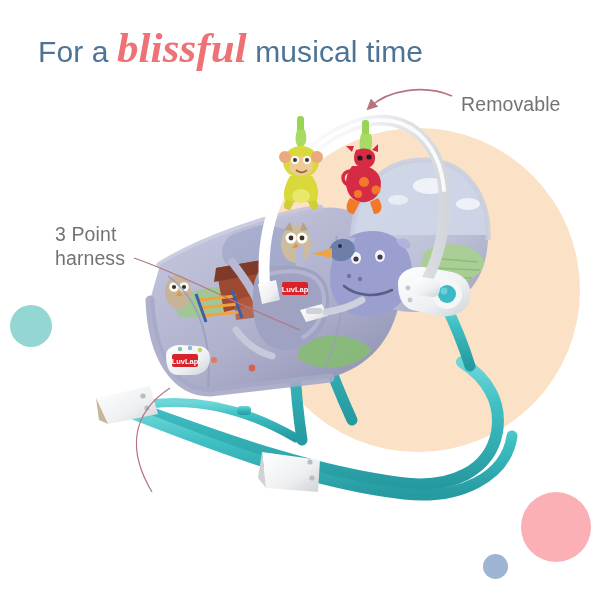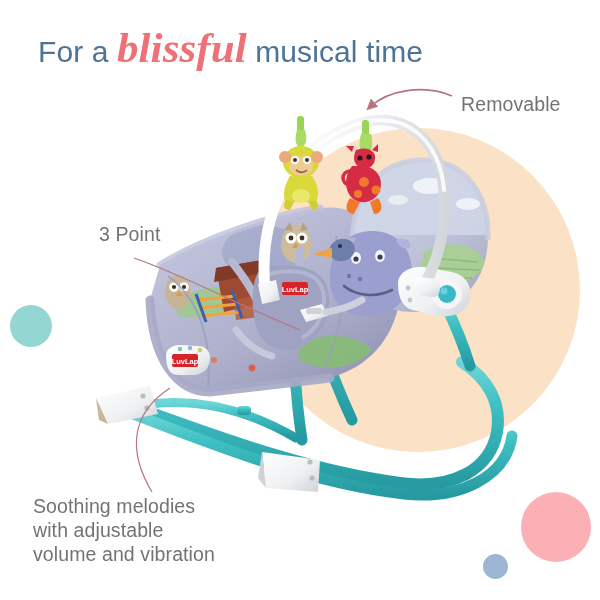--- a/index.html
+++ b/index.html
@@ -63,21 +63,21 @@
 
   
   .callout {
     position: absolute;
     color: #737373;
     font-size: 19.5px;
     line-height: 24px;
     letter-spacing: .1px;
   }
   #callout-toybar  { left: 461px; top: 92px;  width: 135px; }
-  #callout-harness { left: 55px;  top: 222px; width: 130px; margin-left: 44px; }
+  #callout-harness { left: 55px;  top: 222px; width: 130px; }
   #callout-melody  { left: 33px;  top: 494px; width: 265px; }
 
   
   #art, #leaders {
     position: absolute;
     left: 0; top: 0;
     width: 600px; height: 600px;
   }
   #leaders { pointer-events: none; }
 </style>
@@ -362,21 +362,17 @@
   <div id="headline">
     <span>For a </span><span class="accent">blissful</span><span> musical time</span>
   </div>
 
   <div class="callout" id="callout-toybar">
     <div>Removable</div>
   </div>
 
   <div class="callout" id="callout-harness">
     <div>3 Point</div>
+    <div>harness</div>
   </div>
 
-  <div class="callout" id="callout-melody">
-    <div>Soothing melodies</div>
-    <div>with adjustable</div>
-    <div>volume and vibration</div>
-  </div>
 
 </div>
 
 </body></html>

